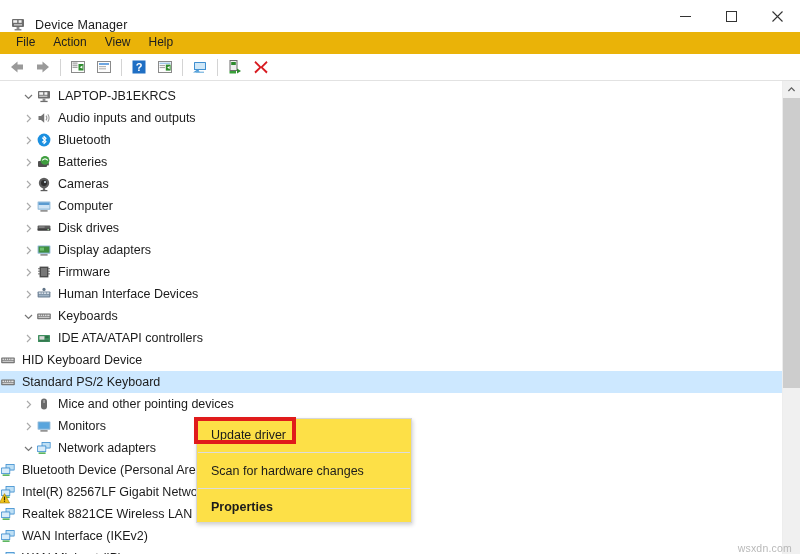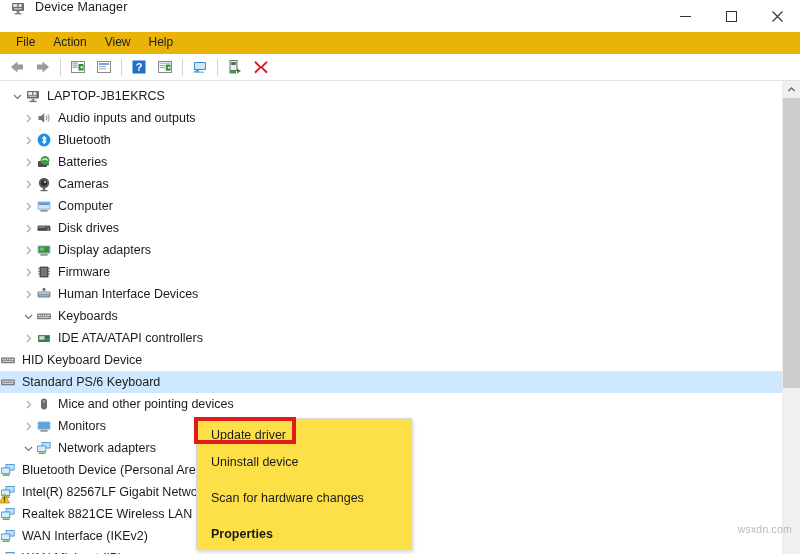--- a/index.html
+++ b/index.html
@@ -14,21 +14,21 @@
     font-family: "Liberation Sans", sans-serif;
     color: #1a1a1a;
     position: relative;
     -webkit-font-smoothing: antialiased;
   }
 
   
   .titlebar {
     height: 32px;
     display: flex;
-    align-items: flex-start;
+    align-items: flex-end;
     background: #ffffff;
     position: relative;
   }
   .titlebar-icon {
     width: 16px;
     height: 16px;
     margin-left: 10px;
     margin-right: 9px;
     flex: none;
   }
@@ -132,21 +132,21 @@
     height: 16px;
     flex: none;
     margin-right: 6px;
     position: relative;
   }
   .row-label {
     font-size: 12.5px;
     color: #1b1b1b;
     line-height: 16px;
   }
-  .lvl0 { padding-left: 9px; }
+  .lvl0 { padding-left: 20px; }
   .lvl1 { padding-left: 20px; }
   .lvl2 { }
 
   
   .warn-badge {
     position: absolute;
     left: -1px;
     bottom: -1px;
     width: 11px;
     height: 11px;
@@ -211,21 +211,21 @@
     width: 102px;
     height: 27px;
     border: 4px solid #e01b1b;
     box-sizing: border-box;
     pointer-events: none;
   }
 
   .watermark {
     position: absolute;
     right: 8px;
-    bottom: 19px;
+    bottom: 0;
     font-size: 10.5px;
     color: #b9b9b9;
     letter-spacing: .2px;
   }
 </style>
 </head>
 <body>
 
 <div class="titlebar">
   <span class="titlebar-icon">
@@ -576,21 +576,21 @@
         <svg width="16" height="16" viewBox="0 0 16 16">
           <rect x="1.2" y="5.6" width="13.6" height="5.6" rx="0.8" fill="#707070"></rect>
           <rect x="2.4" y="6.6" width="1.6" height="1.3" fill="#f0f0f0"></rect>
           <rect x="4.6" y="6.6" width="1.6" height="1.3" fill="#f0f0f0"></rect>
           <rect x="6.8" y="6.6" width="1.6" height="1.3" fill="#f0f0f0"></rect>
           <rect x="9" y="6.6" width="1.6" height="1.3" fill="#f0f0f0"></rect>
           <rect x="11.2" y="6.6" width="2.4" height="1.3" fill="#f0f0f0"></rect>
           <rect x="2.4" y="8.6" width="11.2" height="1.5" fill="#cccccc"></rect>
         </svg>
       </span>
-      <span class="row-label">Standard PS/6 Keyboard</span>
+      <span class="row-label">Standard PS/2 Keyboard</span>
     </div>
 
     <div class="row lvl1">
       <span class="twisty">
         <svg width="9" height="9" viewBox="0 0 9 9">
             <path d="M3 1 L6.5 4.5 L3 8" stroke="#aaaaaa" stroke-width="1.2" fill="none"></path>
           </svg>
       </span>
       <span class="row-icon">
         <svg width="16" height="16" viewBox="0 0 16 16">
@@ -713,21 +713,20 @@
     <div class="sb-arrow">
       <svg width="9" height="9" viewBox="0 0 9 9">
           <path d="M1.4 6 L4.5 2.8 L7.6 6" stroke="#606060" stroke-width="1.2" fill="none"></path>
         </svg>
     </div>
     <div class="sb-thumb"></div>
   </div>
 
   <div class="ctxmenu">
     <div class="ctx-item">Update driver</div>
-    <div class="ctx-item">Uninstall device</div>
     <div class="ctx-sep"></div>
     <div class="ctx-item">Scan for hardware changes</div>
     <div class="ctx-sep"></div>
     <div class="ctx-item bold">Properties</div>
   </div>
 
   <div class="redbox"></div>
 
   <div class="watermark">wsxdn.com</div>
 </div>

